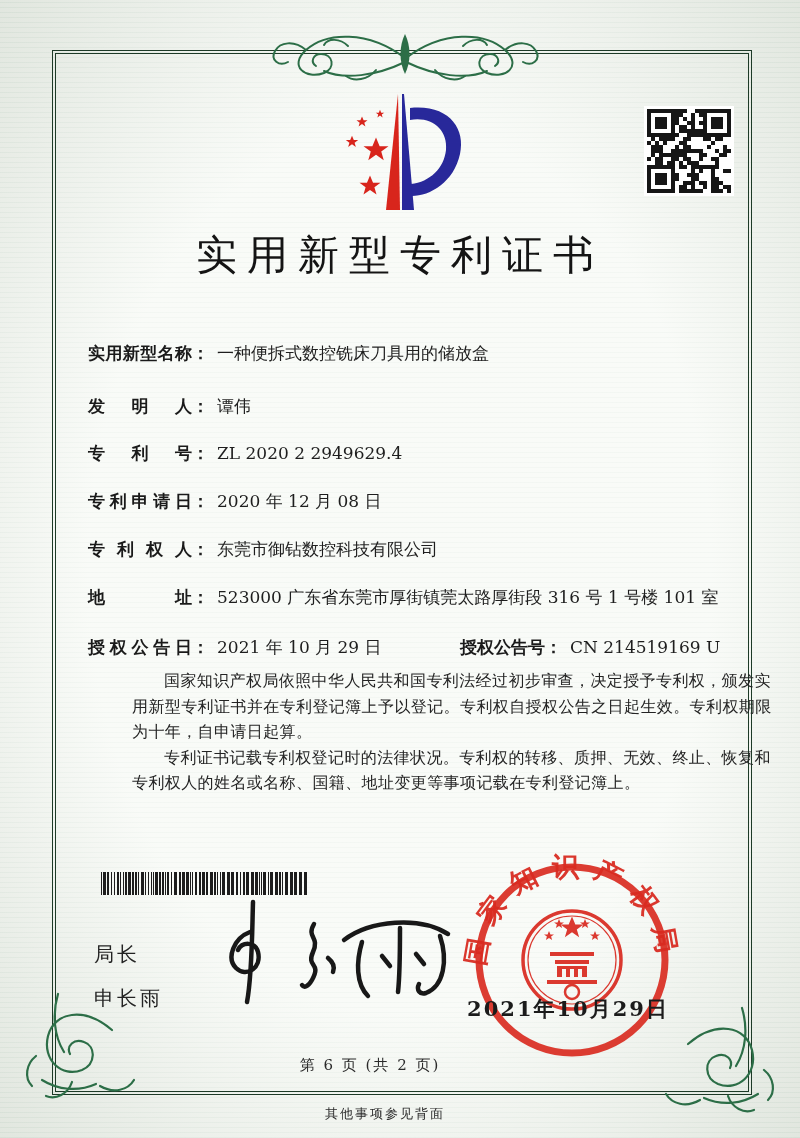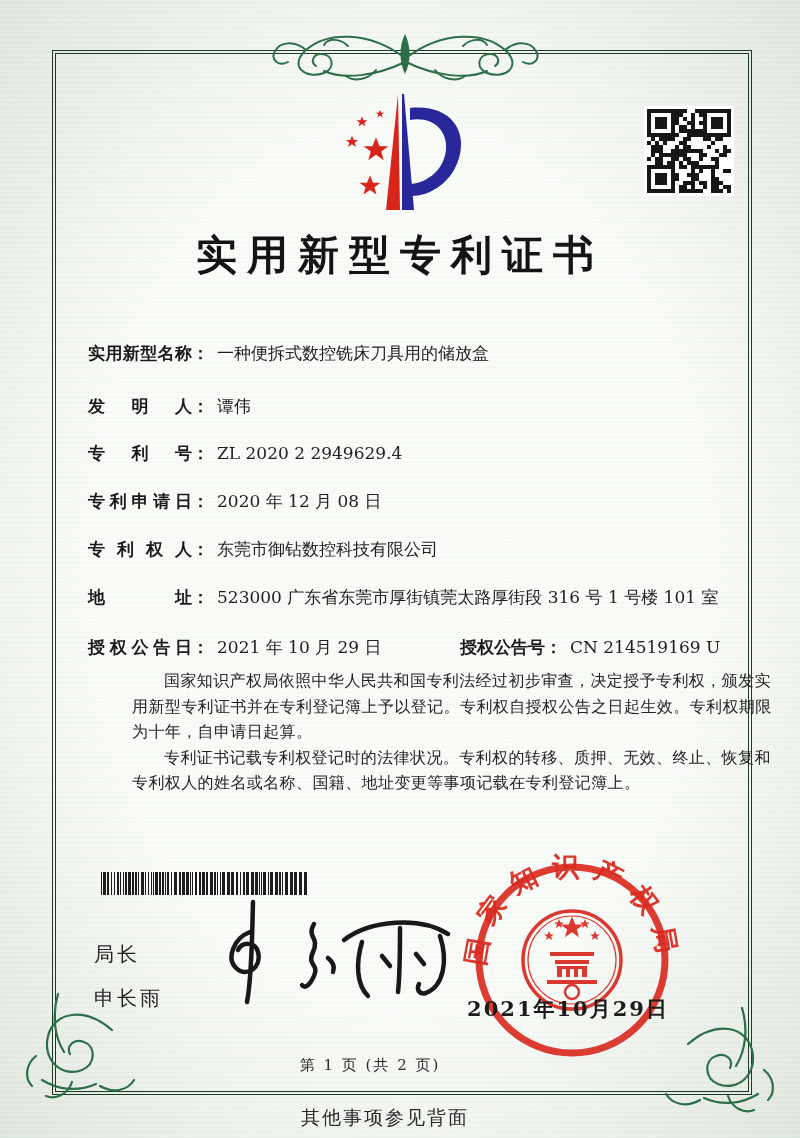--- a/index.html
+++ b/index.html
@@ -24,21 +24,21 @@
   .cert-number {
     position:absolute; left:78px; top:104px;
     font-size:18px; letter-spacing:3px; color:#1c1c1c; font-weight:bold;
   }
 
   .logo { position:absolute; left:330px; top:84px; width:140px; height:136px; }
   .qr   { position:absolute; left:644px; top:106px; width:90px; height:90px; background:#fff; }
 
   .title {
     position:absolute; left:0; right:0; top:228px; text-align:center;
-    font-size:41px; font-weight:bold; letter-spacing:10px; color:#141414;
+    font-size:41px; font-weight:normal; letter-spacing:10px; color:#141414;
   }
 
   .field-row { position:absolute; left:88px; font-size:17px; color:#1e1e1e; line-height:26px; white-space:nowrap; }
   .field-label {
     display:inline-block; width:104px; vertical-align:top;
     text-align:justify; text-align-last:justify; font-weight:bold; color:#1a1a1a;
   }
   .colon { font-weight:bold; margin-right:8px; }
   .field-value { display:inline-block; vertical-align:top; }
   .field-value.wrap { white-space:normal; width:528px; }
@@ -49,21 +49,21 @@
 
   .barcode { position:absolute; left:100px; top:872px; width:212px; height:23px; }
 
   .signer { position:absolute; left:94px; top:933px; font-size:20px; letter-spacing:3px; color:#232323;margin-top:8px; }
   .signer .name { margin-top:17px; }
   .signature { position:absolute; left:198px; top:896px; width:258px; height:112px; }
 
   .seal { position:absolute; left:464px; top:856px; width:216px; height:216px; overflow:visible; }
 
   .page-number { position:absolute; left:0; right:60px; top:1056px; text-align:center; font-size:15px; letter-spacing:2px; color:#2a2a2a; }
-  .back-note { position:absolute; left:0; right:30px; top:1105px; text-align:center; font-size:19px; letter-spacing:2px; color:#2a2a2a; }
+  .back-note { position:absolute; left:0; right:30px; top:1105px; text-align:center; font-size:13px; letter-spacing:2px; color:#2a2a2a; }
 
   .flourish { position:absolute; left:248px; top:18px; width:315px; height:72px; }
   .corner-ornament { position:absolute; width:128px; height:122px; }
   .corner-ornament.left  { left:12px;  top:986px; }
   .corner-ornament.right { left:660px; top:1000px; transform:scaleX(-1); }
 
   svg { overflow:visible; }
 </style>
 </head>
 <body>
@@ -519,16 +519,16 @@
       </g>
       <g fill="#f6f8f4">
         <rect x="98" y="113" width="4" height="8"></rect>
         <rect x="106" y="113" width="4" height="8"></rect>
         <rect x="114" y="113" width="4" height="8"></rect>
       </g>
     </g>
     <text x="104" y="160" font-size="21" font-weight="bold" fill="#1b1b1b" text-anchor="middle" letter-spacing="2">2021年10月29日</text>
   </svg>
 
-  <div class="page-number">第 1 页 (共 2 页)</div>
+  <div class="page-number">第 6 页 (共 2 页)</div>
   <div class="back-note">其他事项参见背面</div>
 
 </div>
 
 </body></html>

